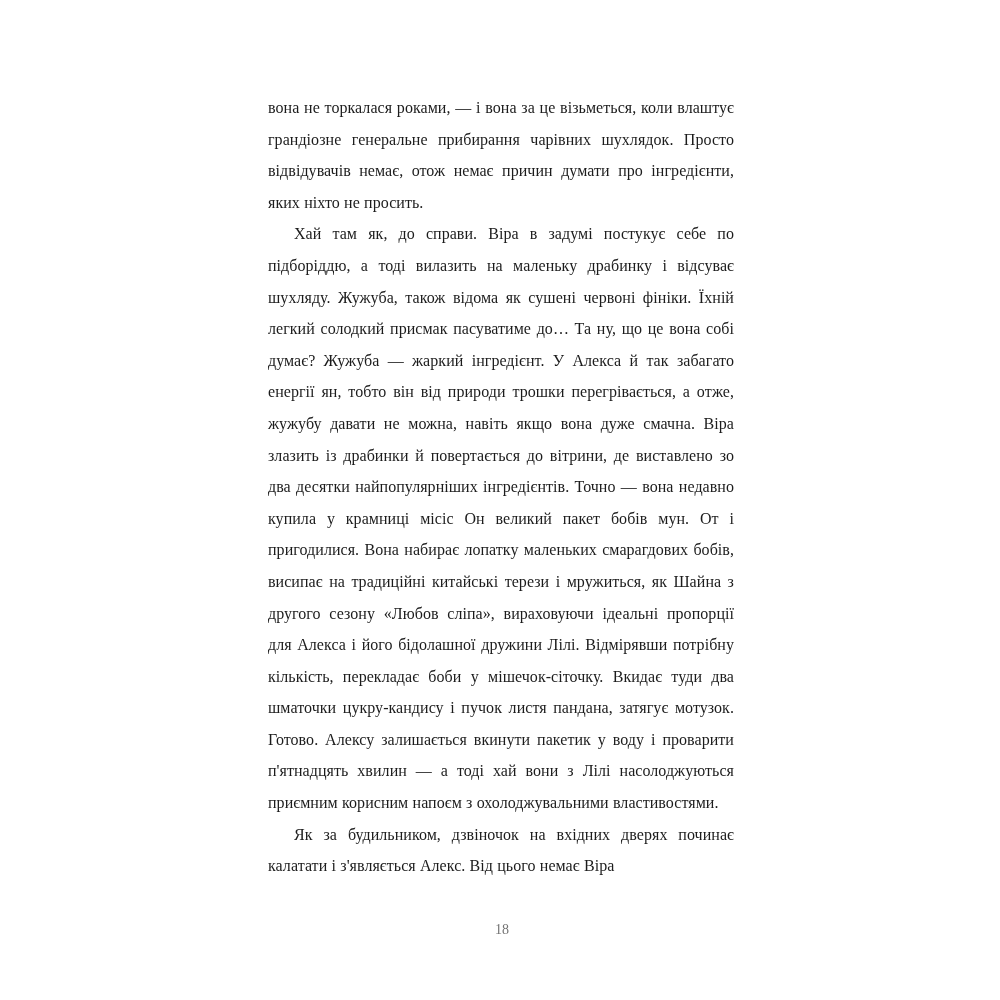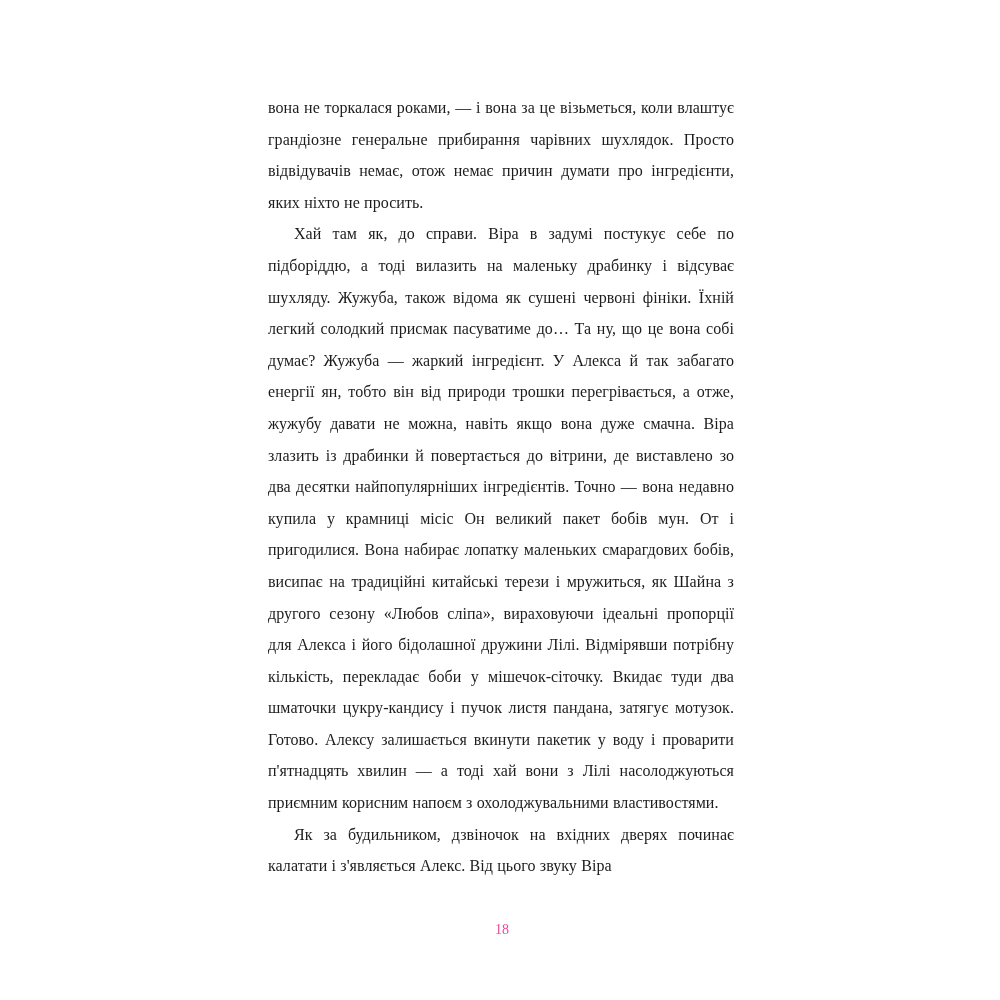--- a/index.html
+++ b/index.html
@@ -42,27 +42,27 @@
     text-indent: 26px;
     font-family: Liberation Serif, serif;
   }
   .page-number {
     position: absolute;
     left: 4px;
     right: 0;
     top: 922px;
     text-align: center;
     font-size: 14px;
-    color: #ec4899;
+    color: #737373;
     font-family: "Liberation Serif", serif;
   }
 </style>
 </head>
 <body>
 
 <div class="page">
   <div class="text-column">
     <p class="para">вона не торкалася роками, — і вона за це візьметься, ко­ли влаштує грандіозне генеральне прибирання чарів­них шухлядок. Просто відвідувачів немає, отож немає причин думати про інгредієнти, яких ніхто не просить.</p>
     <p class="para indent">Хай там як, до справи. Віра в задумі постукує себе по підборіддю, а тоді вилазить на маленьку драбинку і від­суває шухляду. Жужуба, також відома як сушені червоні фініки. Їхній легкий солодкий присмак пасуватиме до… Та ну, що це вона собі думає? Жужуба — жаркий інгре­дієнт. У Алекса й так забагато енергії ян, тобто він від природи трошки перегрівається, а отже, жужубу давати не можна, навіть якщо вона дуже смачна. Віра злазить із драбинки й повертається до вітрини, де виставлено зо два десятки найпопулярніших інгредієнтів. Точно — вона недавно купила у крамниці місіс Он великий па­кет бобів мун. От і пригодилися. Вона набирає лопатку маленьких смарагдових бобів, висипає на традиційні китайські терези і мружиться, як Шайна з другого сезо­ну «Любов сліпа», вираховуючи ідеальні пропорції для Алекса і його бідолашної дружини Лілі. Відмірявши по­трібну кількість, перекладає боби у мішечок-сіточку. Вкидає туди два шматочки цукру-кандису і пучок листя пандана, затягує мотузок. Готово. Алексу залишається вкинути пакетик у воду і проварити п'ятнадцять хви­лин — а тоді хай вони з Лілі насолоджуються приємним корисним напоєм з охолоджувальними властивостями.</p>
-    <p class="para indent">Як за будильником, дзвіночок на вхідних дверях по­чинає калатати і з'являється Алекс. Від цього звуку Віра</p>
+    <p class="para indent">Як за будильником, дзвіночок на вхідних дверях по­чинає калатати і з'являється Алекс. Від цього немає Віра</p>
   </div>
   <div class="page-number">18</div>
 </div>
 
 </body></html>

